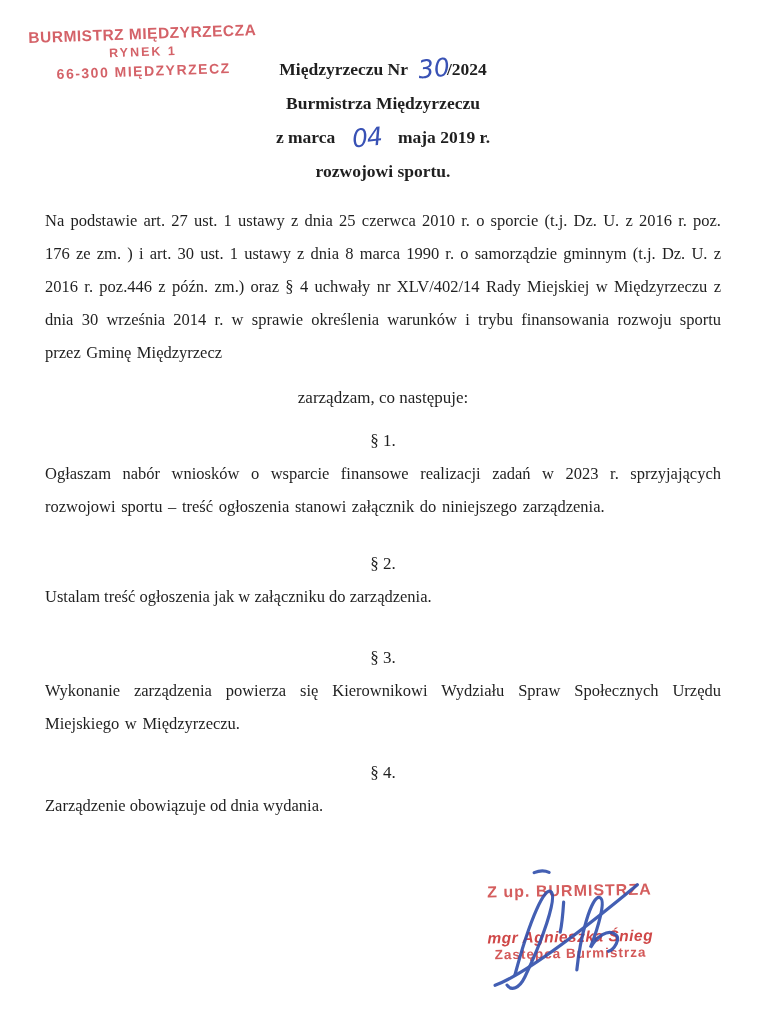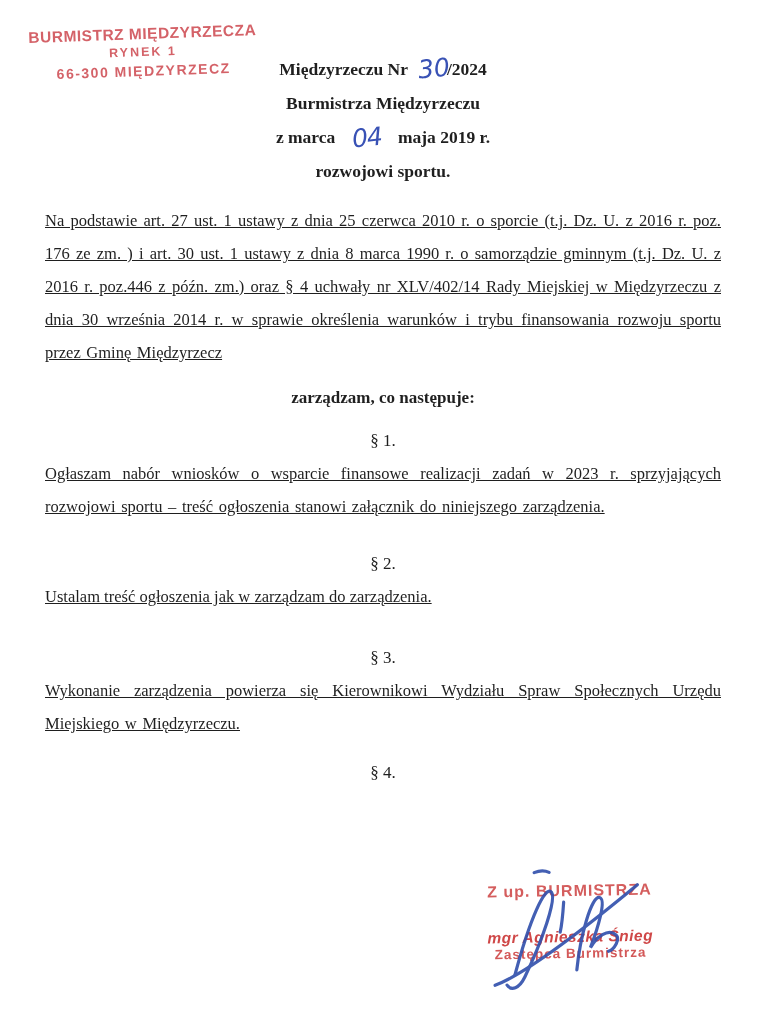--- a/index.html
+++ b/index.html
@@ -40,26 +40,26 @@
     font-style:italic;font-weight:normal;
     color:#3952b5;
     display:inline-block;
     font-size:25px;
     transform:rotate(-6deg);
     line-height:1;
   }
   .hand.nr{margin:0 -3px 0 6px;vertical-align:-2px;}
   .hand.day{margin:0 12px;vertical-align:-3px;letter-spacing:-1px;}
   .para{
-    margin:0;font-size:16.5px;line-height:33px;text-decoration:underline;
+    margin:0;font-size:16.5px;line-height:33px;
   }
   .justify{text-align:justify;text-align-last:left;word-spacing:1.5px;}
   .preamble{margin-top:16px;}
   .ordain{
-    margin-top:12px;text-align:center;font-weight:bold;font-size:17px;line-height:33px;
+    margin-top:12px;text-align:center;font-weight:normal;font-size:17px;line-height:33px;
   }
   .sec-no{
     text-align:center;font-size:17px;line-height:33px;
   }
   .sec1{margin-top:10px;}
   .sec2{margin-top:24px;}
   .sec3{margin-top:28px;}
   .sec4{margin-top:16px;}
 
   
@@ -109,30 +109,31 @@
 
     <div class="ordain">zarządzam, co następuje:</div>
 
     <section class="sec1">
       <div class="sec-no">§ 1.</div>
       <p class="para justify">Ogłaszam nabór wniosków o wsparcie finansowe realizacji zadań w 2023 r. sprzyjających rozwojowi sportu – treść ogłoszenia stanowi załącznik do niniejszego zarządzenia.</p>
     </section>
 
     <section class="sec2">
       <div class="sec-no">§ 2.</div>
-      <p class="para">Ustalam treść ogłoszenia jak w zarządzam do zarządzenia.</p>
+      <p class="para">Ustalam treść ogłoszenia jak w załączniku do zarządzenia.</p>
     </section>
 
     <section class="sec3">
       <div class="sec-no">§ 3.</div>
       <p class="para justify">Wykonanie zarządzenia powierza się Kierownikowi Wydziału Spraw Społecznych Urzędu Miejskiego w Międzyrzeczu.</p>
     </section>
 
     <section class="sec4">
       <div class="sec-no">§ 4.</div>
+      <p class="para">Zarządzenie obowiązuje od dnia wydania.</p>
     </section>
 
   </div>
 
   <div class="sign-block">
     <div class="sign-onbehalf">Z up. BURMISTRZA</div>
     <div class="sign-name">mgr Agnieszka Śnieg</div>
     <div class="sign-title">Zastępca Burmistrza</div>
     <svg class="scribble" viewBox="0 0 180 125" fill="none" xmlns="http://www.w3.org/2000/svg">
       <g stroke="#3352ad" stroke-width="3.2" stroke-linecap="round" fill="none" opacity="0.92">

